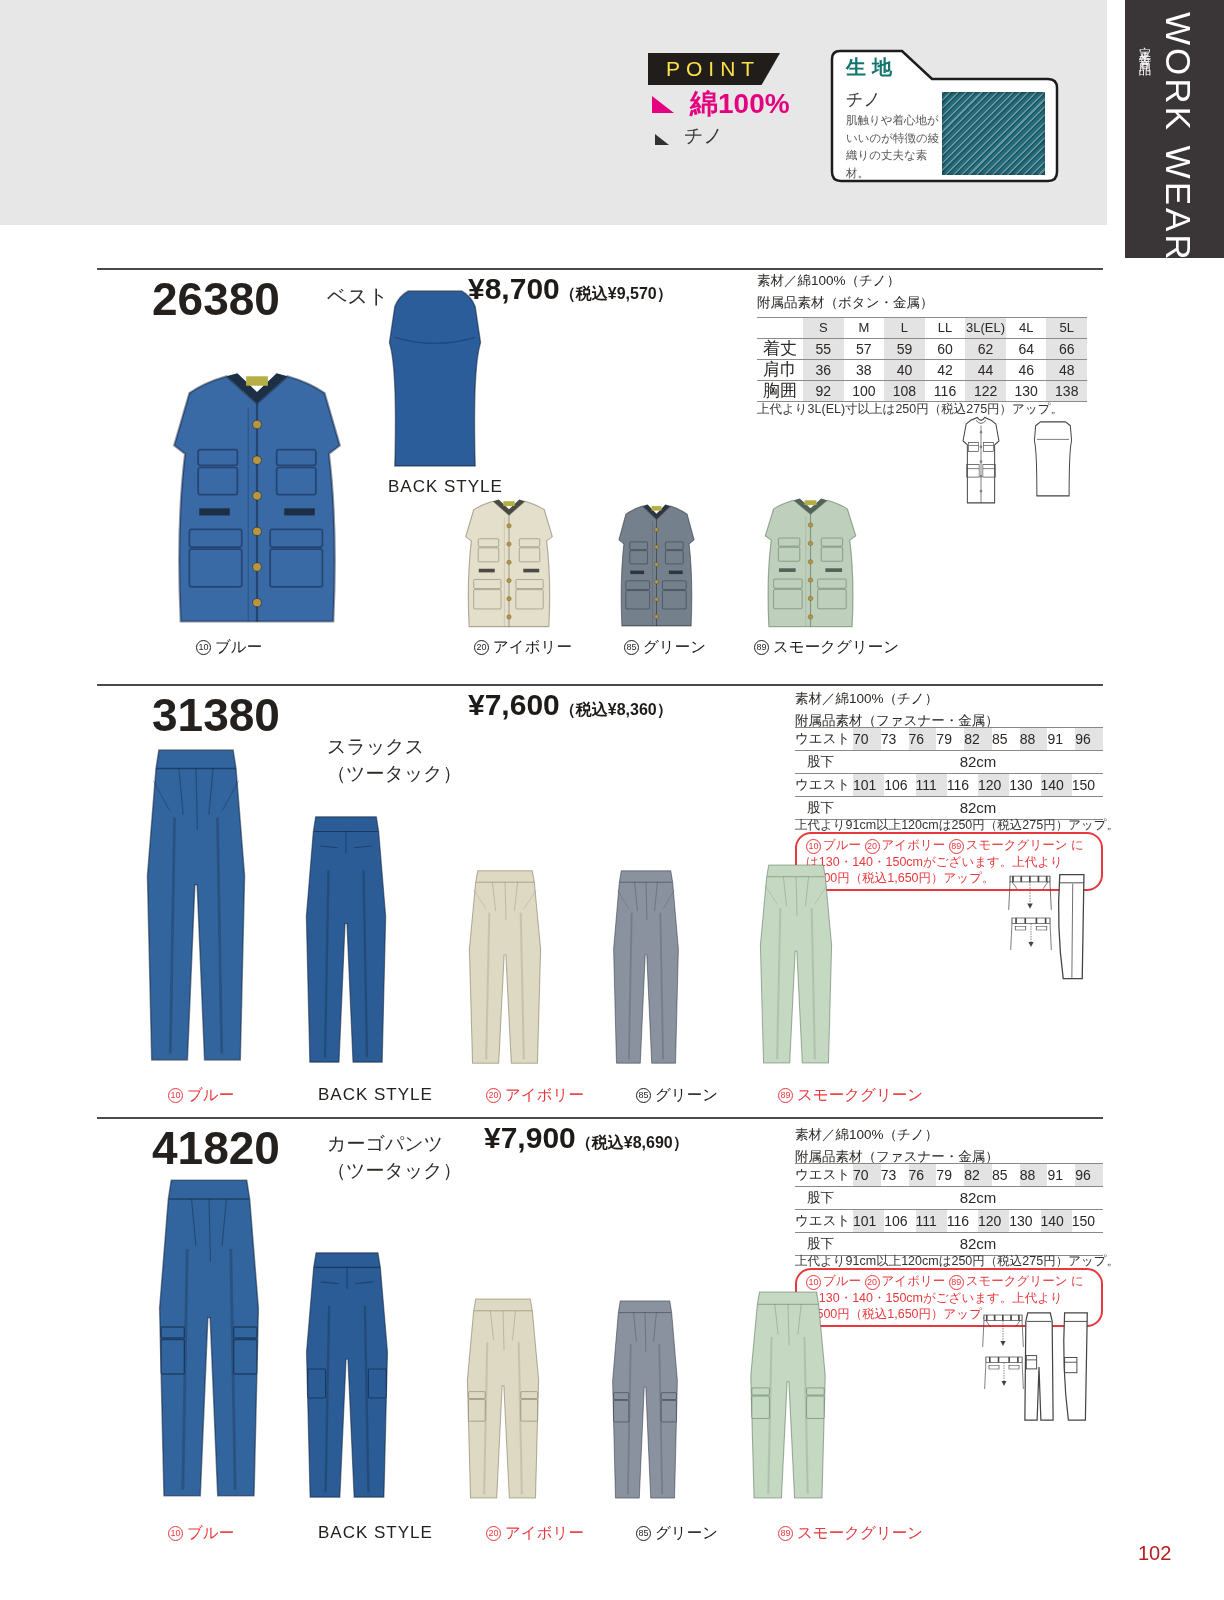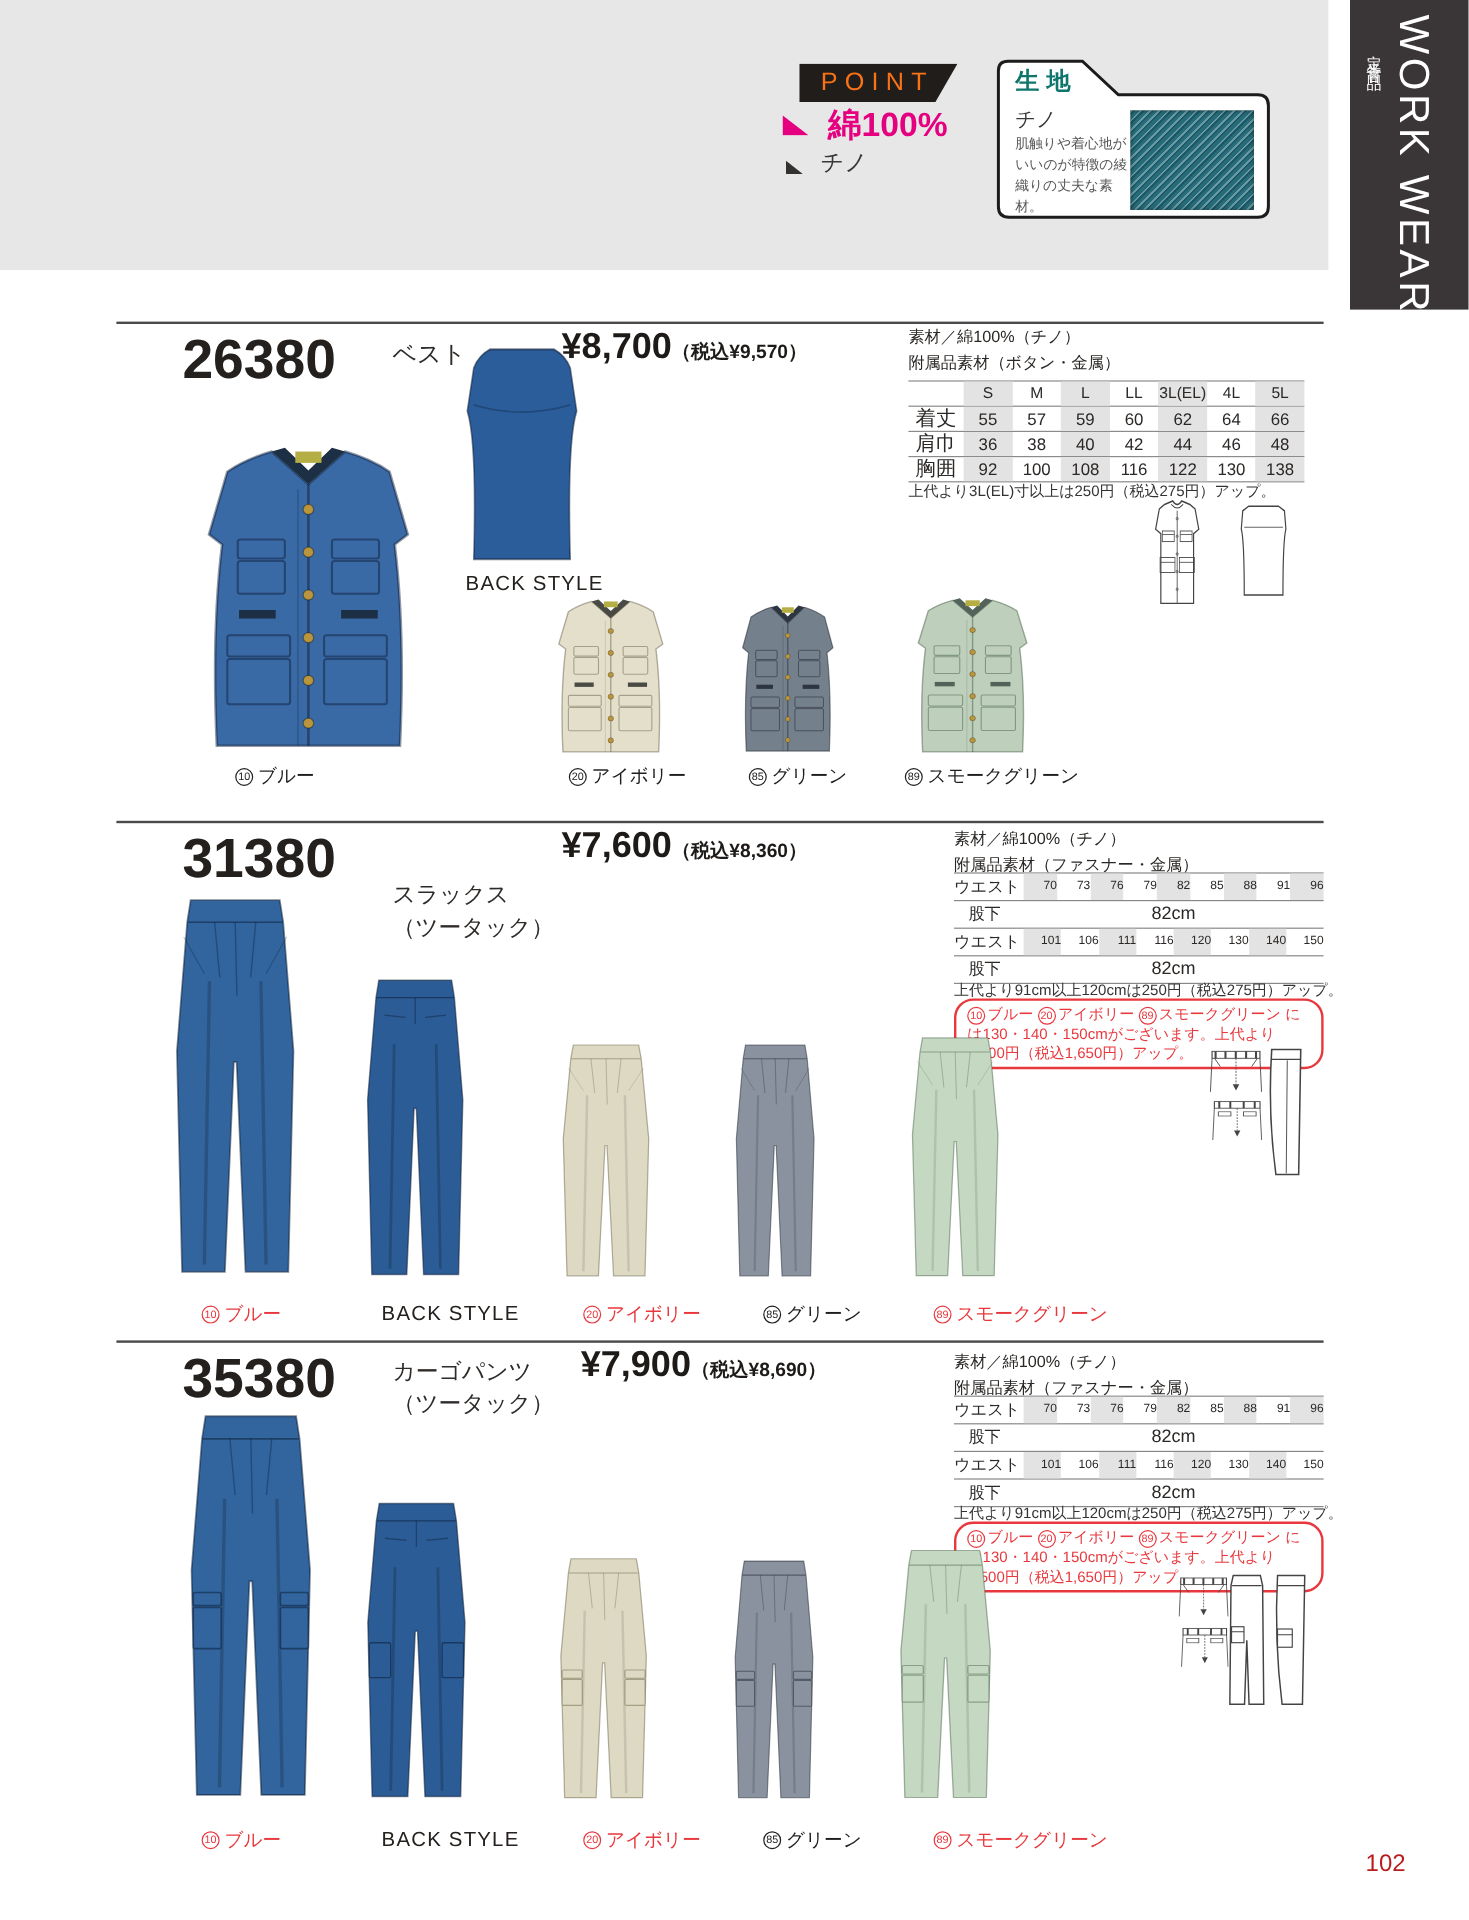--- a/index.html
+++ b/index.html
@@ -2,22 +2,22 @@
 <html><head>
 <meta charset="utf-8">
 <style>
   html,body{margin:0;padding:0;background:#fff;}
   .page{position:relative;width:1224px;height:1600px;background:#ffffff;overflow:hidden;
         font-family:"Liberation Sans","DejaVu Sans",sans-serif;color:#2b2826;}
   .abs{position:absolute;}
   
   .top-gray{left:0;top:0;width:1107px;height:225px;background:#e7e7e8;}
   .point-badge{left:648px;top:53px;width:132px;height:32px;background:#211d1b;
-    clip-path:polygon(0 0,100% 0,86% 100%,0 100%);color:#f97316;font-size:21px;
-    letter-spacing:6px;line-height:32px;padding-left:18px;box-sizing:border-box;margin-left:18px;}
+    clip-path:polygon(0 0,100% 0,86% 100%,0 100%);color:#fde047;font-size:21px;
+    letter-spacing:6px;line-height:32px;padding-left:18px;box-sizing:border-box;}
   .tri{clip-path:polygon(0 0,100% 100%,0 100%);}
   .tri-pink{left:652px;top:96px;width:22px;height:17px;background:#e4007f;}
   .tri-dark{left:655px;top:134px;width:14px;height:11px;background:#33302e;}
   .feat-main{left:690px;top:85px;font-size:28px;font-weight:bold;color:#e4007f;}
   .feat-sub{left:684px;top:123px;font-size:19px;color:#3a3734;}
   .fabric-box{left:828px;top:48px;width:234px;height:140px;}
   .fb-title{left:846px;top:54px;font-size:20px;font-weight:bold;letter-spacing:6px;color:#0f766e;}
   .fb-name{left:846px;top:88px;font-size:17px;color:#3a3734;}
   .fb-desc{left:846px;top:112px;width:104px;font-size:11.5px;line-height:17.5px;color:#555;}
   .fb-swatch{left:942px;top:92px;width:103px;height:83px;background:#266b79;
@@ -42,21 +42,21 @@
   .srow .lbl{width:46px;text-align:center;font-size:17px;}
   .srow .c{flex:1;text-align:center;font-size:14px;}
   .srow.head .c{font-size:13px;}
   .c.shade{background:#e3e3e3;}
   
   .wtable{width:308px;}
   .wrow{display:flex;height:22px;line-height:22px;border-bottom:1.7px solid #888;}
   .wrow.first{border-top:1.7px solid #888;}
   .wrow .lbl{width:58px;font-size:13.5px;}
   .wrow.spanrow .lbl{padding-left:12px;box-sizing:border-box;}
-  .wrow .c{flex:1;text-align:right;font-size:10px;}
+  .wrow .c{flex:1;text-align:left;font-size:14px;}
   .wrow .span{flex:1;text-align:center;font-size:15px;}
   
   .notice{border:2px solid #e8383d;border-radius:16px;color:#e8383d;font-size:12.5px;
     line-height:16px;padding:3px 9px;box-sizing:border-box;width:308px;}
   .cnum{display:inline-flex;align-items:center;justify-content:center;width:15px;height:15px;
     border:1.2px solid currentColor;border-radius:50%;font-size:9px;line-height:1;
     margin-right:2px;flex:none;box-sizing:border-box;}
   .clabel{position:absolute;font-size:15.5px;color:#1e1e1e;display:flex;align-items:center;gap:2px;white-space:nowrap;}
   .clabel.red{color:#e8383d;}
   .bstyle{position:absolute;font-size:17px;letter-spacing:1px;color:#24211e;white-space:nowrap;}
@@ -409,21 +409,21 @@
   <div class="clabel" style="left:636px;top:1085px">
       <span class="cnum">85</span>
       <span>グリーン</span>
     </div>
   <div class="clabel red" style="left:778px;top:1085px">
       <span class="cnum">89</span>
       <span>スモークグリーン</span>
     </div>
 
   <div class="abs secline" style="top:1117px"></div>
-  <div class="abs code" style="top:1123px">35380</div>
+  <div class="abs code" style="top:1123px">41820</div>
   <div class="abs pname" style="top:1130px">
     <div>カーゴパンツ</div>
     <div>（ツータック）</div>
   </div>
   <div class="abs price" style="left:484px;top:1121px">
     <span>¥7,900</span><span class="tax">（税込¥8,690）</span>
   </div>
   <div class="abs mats" style="left:795px;top:1124px">
     <div>素材／綿100%（チノ）</div>
     <div>附属品素材（ファスナー・金属）</div>

